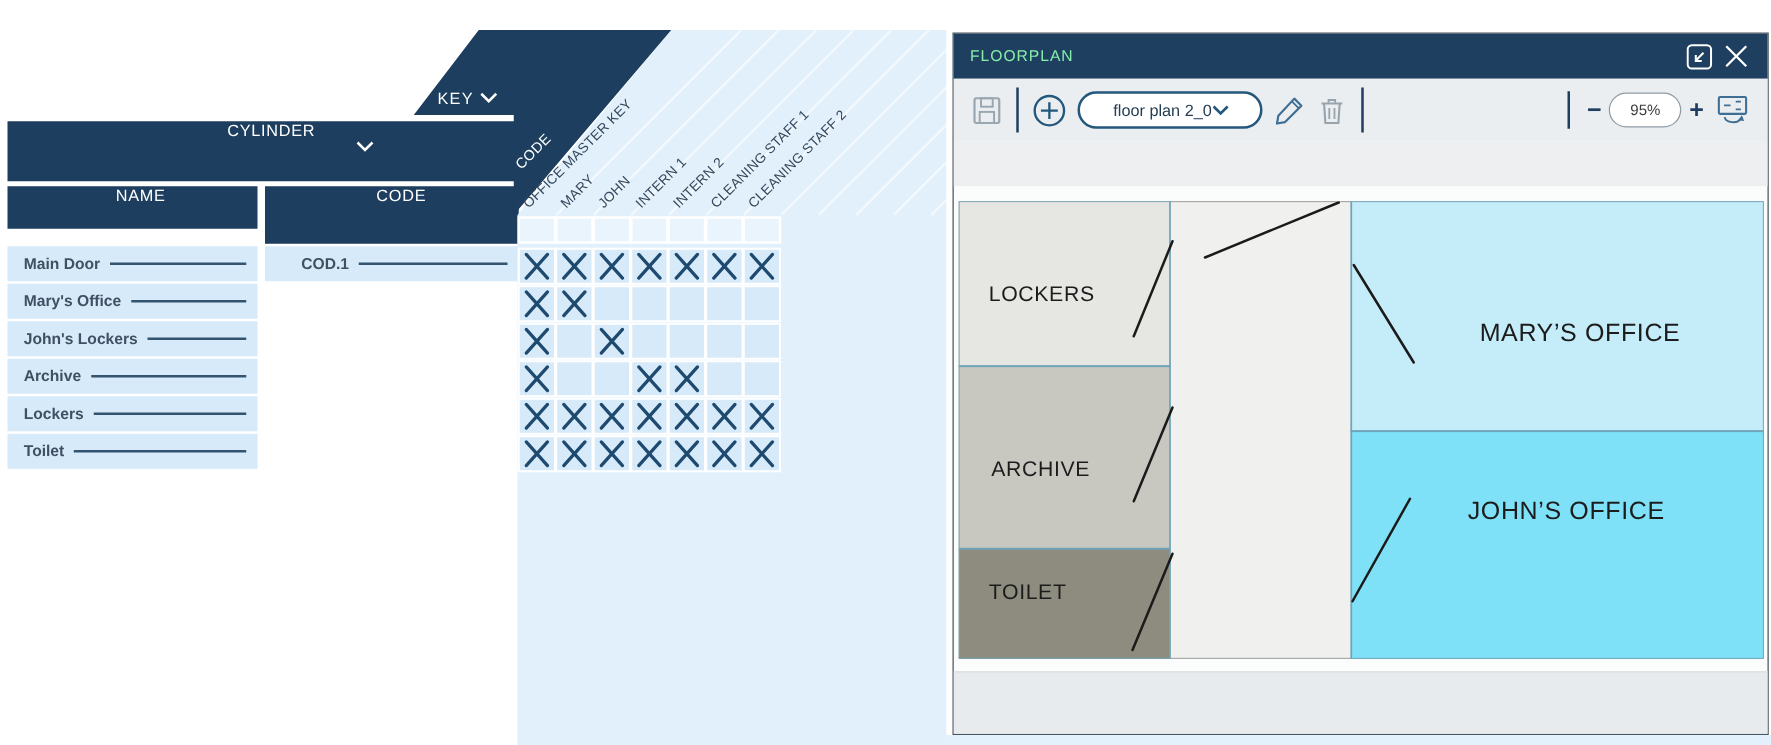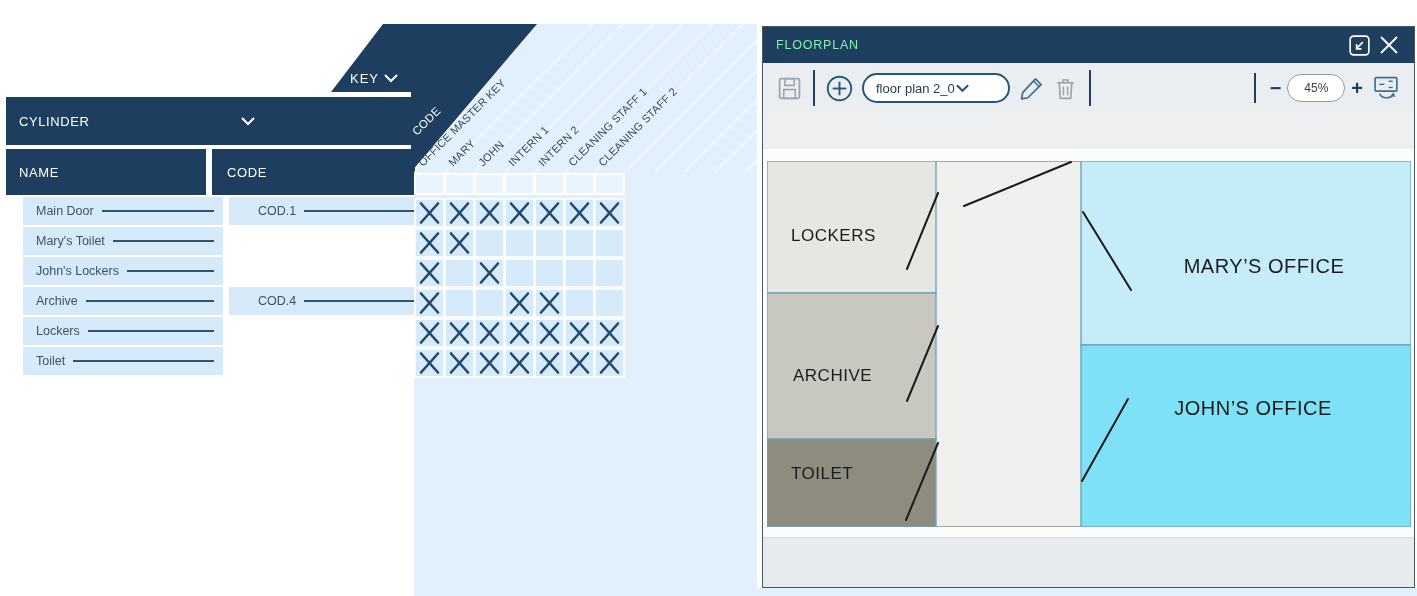--- a/index.html
+++ b/index.html
@@ -2,27 +2,27 @@
 <html><head>
 <meta charset="utf-8">
 <style>
   * { margin:0; padding:0; box-sizing:border-box; }
   html,body { width:1417px; height:596px; overflow:hidden; background:#ffffff;
               font-family:"Liberation Sans", sans-serif; }
   #stage { position:relative; width:1417px; height:596px; }
 
   
   .navy-bar { position:absolute; background:#1d3e5e; color:#fff; display:flex;
-              align-items:center; font-size:13px; letter-spacing:.6px; }
+              align-items:center; font-size:13px; letter-spacing:.6px;flex-direction:column; }
   #cyl-bar  { left:6px;  top:97px;  width:409px; height:48px; padding-left:13px; cursor:pointer; }
   #cyl-bar svg { margin-left:150px; }
-  #name-head{ left:6px;  top:149px; width:200px; height:46px; padding-left:13px; }
+  #name-head{ left:6px;  top:149px; width:200px; height:34px; padding-left:13px; }
   #code-head{ left:212px;top:149px; width:203px; height:46px; padding-left:15px; }
 
-  #rows { position:absolute; left:23px; top:197px; width:409px; }
+  #rows { position:absolute; left:6px; top:197px; width:409px;font-weight:bold; }
   .row { display:flex; height:28px; margin-bottom:2px; }
   .cell { background:#d7eafa; display:flex; align-items:center; font-size:12.5px;
           color:#3f5062; }
   .cell-name { width:200px; margin-right:6px; padding-left:13px; }
   .cell-code { width:203px; padding-left:29px; }
   .dash { flex:1; height:2px; background:#33536e; margin:0 9px 0 8px; }
 
   #diag-svg { position:absolute; left:300px; top:0; width:462px; height:596px; }
   #plan-svg { position:absolute; left:4px; top:134px; width:644px; height:366px; }
 
@@ -35,21 +35,21 @@
   #titlebar .spacer { flex:1; }
   .tb-icon { width:30px; height:26px; display:flex; align-items:center; justify-content:center;
              cursor:pointer; }
   #toolbar { position:absolute; left:0; top:36px; right:0; height:50px; background:#ebeef0;
              display:flex; align-items:center; padding:0 10px; }
   .tool-btn { display:flex; align-items:center; justify-content:center; cursor:pointer;
               margin:0 4px; }
   .tdiv { width:2px; height:36px; background:#1e3f5f; margin:0 7px; }
   .tdiv2 { width:2px; height:30px; background:#1e3f5f; margin:0 8px; }
   #plan-select { height:30px; width:148px; border:2px solid #23577c; border-radius:16px;
-                 background:#fff; display:flex; align-items:center; justify-content:flex-start;
+                 background:#fff; display:flex; align-items:center; justify-content:center;
                  padding:0 9px 0 12px; font-size:13px; color:#253d52; cursor:pointer; margin:0 5px; }
   #zoom-group { margin-left:auto; display:flex; align-items:center; }
   .zoom-sign { font-size:20px; font-weight:bold; color:#1e3f5f; cursor:pointer; padding:0 6px; }
   #zoom-pill { height:28px; width:58px; border:1.5px solid #8e9ba5; border-radius:14px;
                background:#fff; display:flex; align-items:center; justify-content:center;
                font-size:12px; color:#3c3c3c; }
   #canvas-top { position:absolute; left:0; top:86px; right:0; height:36px; background:#edeff0; }
   #footer { position:absolute; left:0; top:510px; right:0; height:50px; background:#e8ebee;
             border-top:1px solid #d9dde0; }
   #bottom-strip { position:absolute; left:756px; top:588px; width:661px; height:8px;
@@ -78,37 +78,33 @@
           <span>Main Door</span>
           <span class="dash"></span>
         </div>
         <div class="cell cell-code">
           <span>COD.1</span>
           <span class="dash"></span>
         </div>
       </div>
       <div class="row">
         <div class="cell cell-name">
-          <span>Mary's Toilet</span>
+          <span>Mary's Office</span>
           <span class="dash"></span>
         </div>
       </div>
       <div class="row">
         <div class="cell cell-name">
           <span>John's Lockers</span>
           <span class="dash"></span>
         </div>
       </div>
       <div class="row">
         <div class="cell cell-name">
           <span>Archive</span>
-          <span class="dash"></span>
-        </div>
-        <div class="cell cell-code">
-          <span>COD.4</span>
           <span class="dash"></span>
         </div>
       </div>
       <div class="row">
         <div class="cell cell-name">
           <span>Lockers</span>
           <span class="dash"></span>
         </div>
       </div>
       <div class="row">
@@ -308,21 +304,21 @@
           <line x1="10" y1="10" x2="10" y2="18.5" stroke="#98a4ad" stroke-width="1.4"></line>
           <line x1="14" y1="10" x2="14" y2="18.5" stroke="#98a4ad" stroke-width="1.4"></line>
         </svg>
       </span>
       <span class="tdiv"></span>
 
       <span id="zoom-group">
         <span class="tdiv2"></span>
         <span class="zoom-sign">−</span>
         <span id="zoom-pill">
-          <span>45%</span>
+          <span>95%</span>
         </span>
         <span class="zoom-sign">+</span>
         <span class="tool-btn">
           <svg width="27" height="26" viewBox="0 0 26 25">
             <rect x="2" y="2.5" width="21" height="13" rx="1" fill="none" stroke="#3f6e94" stroke-width="1.6"></rect>
             <line x1="6" y1="9" x2="11" y2="9" stroke="#3f6e94" stroke-width="1.3"></line>
             <line x1="15" y1="6" x2="19" y2="6" stroke="#3f6e94" stroke-width="1.3"></line>
             <line x1="15" y1="12" x2="19" y2="12" stroke="#3f6e94" stroke-width="1.3"></line>
             <path d="M6.5 18 a6.5 4.5 0 0 0 12.5 1" fill="none" stroke="#3f6e94" stroke-width="1.5"></path>
             <polygon points="19.8,16.5 21.5,21 16.8,20.4" fill="#3f6e94"></polygon>

